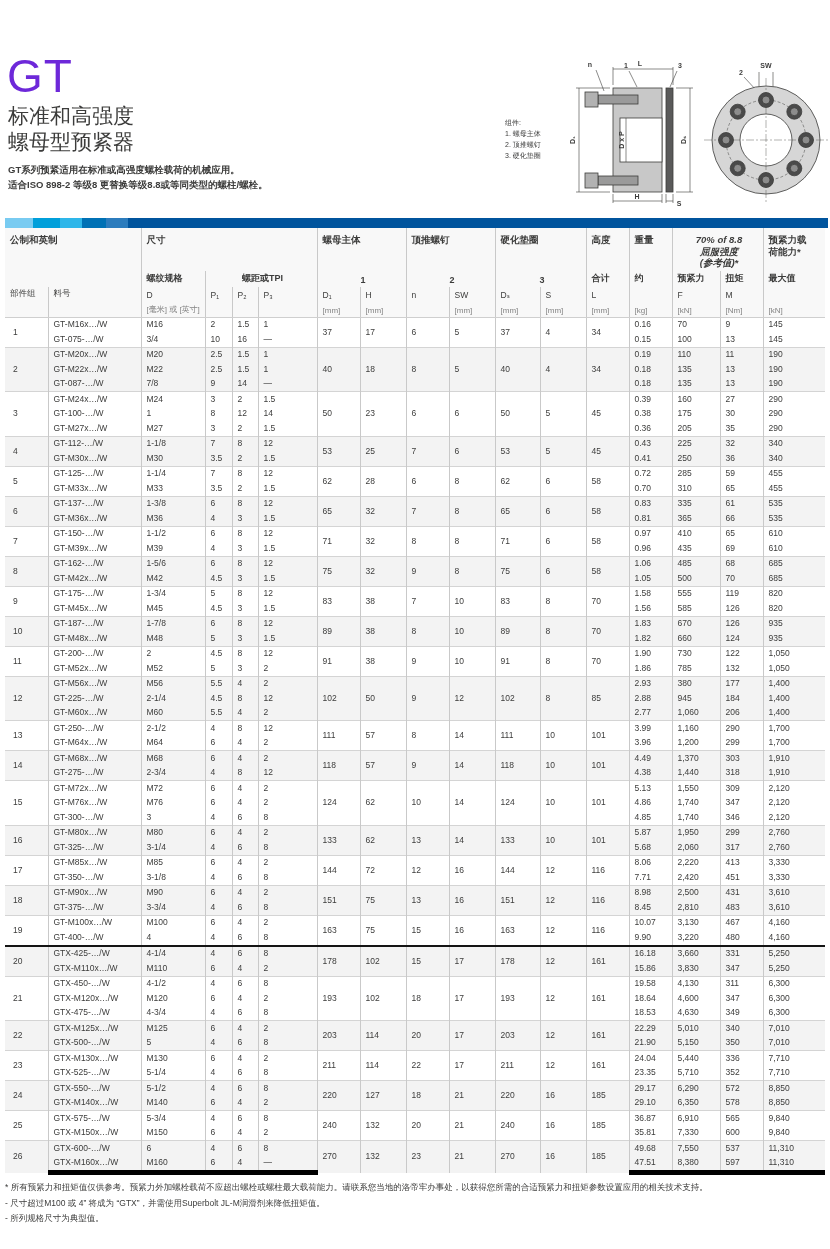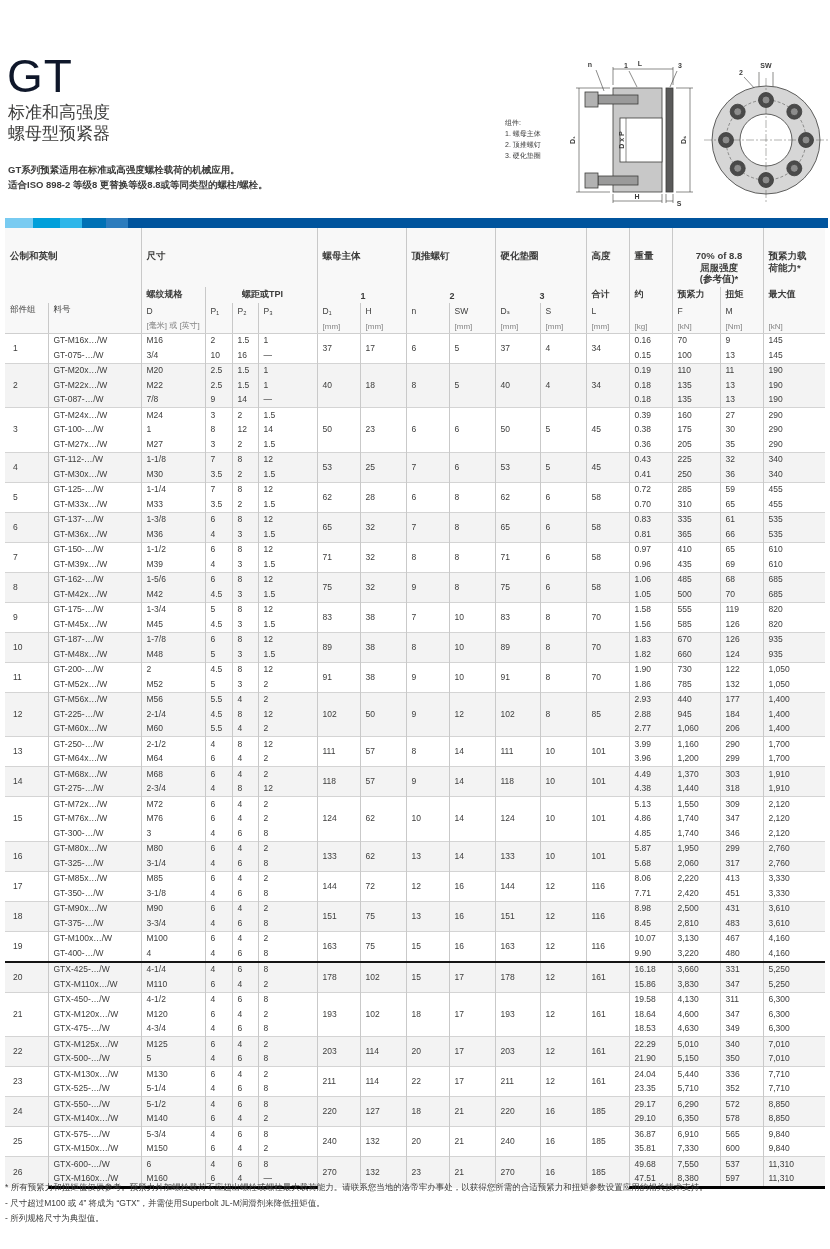--- a/index.html
+++ b/index.html
@@ -3,25 +3,25 @@
 <meta charset="utf-8">
 <style>
   html,body{margin:0;padding:0;}
   body{
     width:830px;height:1249px;position:relative;background:#ffffff;
     font-family:"Liberation Sans","DejaVu Sans",sans-serif;color:#3c3c3b;
     -webkit-font-smoothing:antialiased;
   }
   .page-title{
     position:absolute;left:7px;top:53px;margin:0;
-    font-size:46px;font-weight:300;letter-spacing:1px;line-height:1;color:#0f172a;
+    font-size:46px;font-weight:300;letter-spacing:1px;line-height:1;color:#6d28d9;
   }
   .page-subtitle{
     position:absolute;left:8px;top:103px;
-    font-size:17px;font-weight:300;line-height:1.22;color:#3c3c3b;
+    font-size:21px;font-weight:300;line-height:1.22;color:#3c3c3b;
   }
   .page-desc{
     position:absolute;left:8px;top:163px;
     font-size:9.5px;font-weight:600;line-height:1.55;color:#3c3c3b;
   }
   .legend{
     position:absolute;left:505px;top:118px;
     font-size:7px;line-height:1.55;color:#3c3c3b;
   }
   .drawing{position:absolute;left:540px;top:55px;}
@@ -38,31 +38,31 @@
     font-size:8.5px;color:#3c3c3b;
   }
   .spec th,.spec td{
     padding:0 2px 0 5px;text-align:left;font-weight:normal;
     border-right:1px solid #c9c9c9;overflow:hidden;white-space:nowrap;
   }
   .spec th.last,.spec td.last{border-right:none;}
   .spec thead{background:#f8f8f8;}
   .spec thead th{vertical-align:bottom;white-space:pre-line;padding-bottom:2px;}
   .spec tr.r1 th{
-    vertical-align:top;padding-top:22px;font-weight:bold;font-size:9.5px;
+    vertical-align:top;padding-top:6px;font-weight:bold;font-size:9.5px;
     line-height:1.22;height:40px;box-sizing:border-box;
   }
   .spec tr.r2 th{font-weight:bold;font-size:9px;height:14px;}
   .spec tr.r3 th{font-weight:normal;font-size:8.5px;height:13px;}
   .spec tr.r4 th{font-weight:normal;font-size:8px;color:#848484;height:13px;border-bottom:1px solid #cfcfcf;}
   .spec tbody td{height:14.5px;line-height:1.1;vertical-align:middle;}
   .spec tbody tr.shade{background:#f3f3f3;}
   .spec tbody tr.group-top td{border-top:1px solid #d4d4d4;}
   .spec tbody tr.thick-top td{border-top:2px solid #141414;}
-  .spec tbody tr:last-child td{border-bottom:3px solid #000000;}
+  .spec tbody tr:last-child td{border-bottom:5px solid #000000;}
   .spec td.gid{padding-left:8px;}
   .footnotes{
     position:absolute;left:5px;top:1181px;width:821px;
     font-size:8.5px;line-height:1.6;color:#3c3c3b;
   }
   .footnotes p{margin:0 0 2px 0;}
 </style>
 </head>
 <body>
 
@@ -199,21 +199,21 @@
     </colgroup>
     <thead id="spec-head">
         <tr class="r1">
           <th colspan="2">公制和英制</th>
           <th colspan="4">尺寸</th>
           <th colspan="2">螺母主体</th>
           <th colspan="2">顶推螺钉</th>
           <th colspan="2">硬化垫圈</th>
           <th colspan="1">高度</th>
           <th colspan="1">重量</th>
-          <th colspan="2" style="text-align: center;">70% of 8.8
+          <th colspan="2" style="text-align: center; font-style: italic;">70% of 8.8
 屈服强度
 (参考值)*</th>
           <th colspan="1" class="last">预紧力载
 荷能力*</th>
         </tr>
         <tr class="r2">
           <th colspan="2"></th>
           <th colspan="1">螺纹规格</th>
           <th colspan="3" style="text-align: center;">螺距或TPI</th>
           <th colspan="2" style="text-align: center;">1</th>
@@ -625,21 +625,21 @@
           <td>4</td>
           <td>2</td>
           <td rowspan="3">102</td>
           <td rowspan="3">50</td>
           <td rowspan="3">9</td>
           <td rowspan="3">12</td>
           <td rowspan="3">102</td>
           <td rowspan="3">8</td>
           <td rowspan="3">85</td>
           <td>2.93</td>
-          <td>440</td>
+          <td>380</td>
           <td>177</td>
           <td class="last">1,400</td>
         </tr>
         <tr class="shade">
           <td>GT-225-…/W</td>
           <td>2-1/4</td>
           <td>4.5</td>
           <td>8</td>
           <td>12</td>
           <td>2.88</td>

